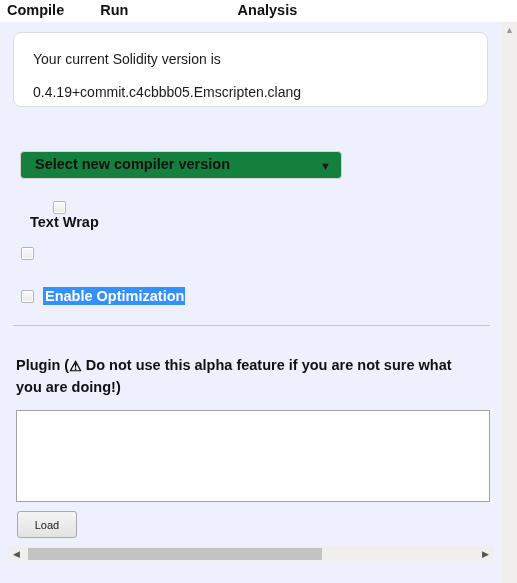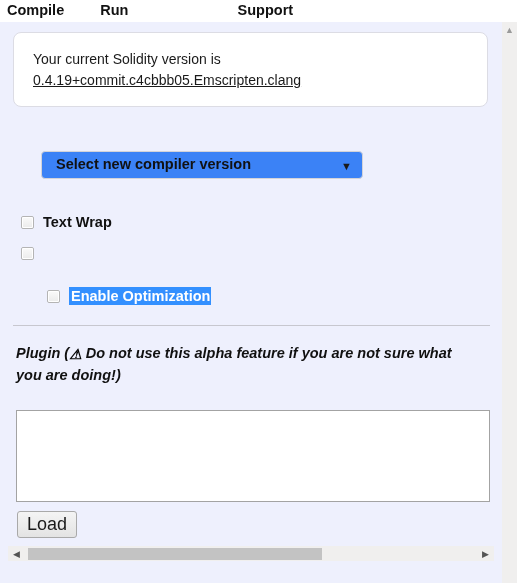--- a/index.html
+++ b/index.html
@@ -80,35 +80,34 @@
     box-sizing: border-box;
   }
   .versionbox .line {
     position: absolute;
     left: 19px;
     font-size: 14px;
     color: #1a1a1a;
     white-space: nowrap;
   }
   .versionbox .line1 { top: 18px; }
-  .versionbox .line2 { top: 39px; text-decoration: underline; }
+  .versionbox .line2 { top: 51px; }
 
   
   .selectwrap {
     position: absolute;
     left: 20px;
     top: 129px;
     width: 322px;
     height: 28px;
-    background: #3b82f6;
+    background: #15803d;
     border: 1px solid #d3d3d8;
     border-radius: 4px;
     box-sizing: border-box;
     cursor: pointer;
-    margin-left: 21px;
   }
   .selectwrap .sel-label {
     position: absolute;
     left: 14px;
     top: 4px;
     font-size: 14.5px;
     font-weight: bold;
     color: #111111;
     white-space: nowrap;
   }
@@ -122,23 +121,23 @@
   }
 
   
   .checkrow {
     position: absolute;
     left: 21px;
     height: 20px;
     display: flex;
     align-items: center;
   }
-  .checkrow.r1 { top: 190px; }
+  .checkrow.r1 { top: 179px; flex-direction: column; }
   .checkrow.r2 { top: 221px; }
-  .checkrow.r3 { top: 264px; margin-left: 26px; }
+  .checkrow.r3 { top: 264px; }
 
   .cbox {
     width: 13px;
     height: 13px;
     border: 1px solid #b4b4b4;
     border-radius: 2px;
     background: linear-gradient(#fafafa, #ebebeb);
     box-sizing: border-box;
     flex: none;
     cursor: pointer;
@@ -172,27 +171,26 @@
     top: 303px;
     width: 477px;
     height: 1px;
     background: #c7c7cf;
   }
 
   
   .plugin-head {
     position: absolute;
     left: 16px;
-    top: 320px;
+    top: 332px;
     width: 465px;
     font-size: 14.5px;
     font-weight: bold;
     color: #111111;
     line-height: 22px;
-    font-style: italic;
   }
   .warn-icon {
     display: inline-block;
     font-size: 14px;
     line-height: 1;
     vertical-align: -1px;
     color: #000000;
   }
 
   
@@ -217,21 +215,21 @@
     position: absolute;
     left: 17px;
     top: 489px;
     width: 60px;
     height: 27px;
     background: linear-gradient(#f4f4f4, #e3e3e3);
     border: 1px solid #a9a9a9;
     border-radius: 3px;
     box-sizing: border-box;
     font-family: "Liberation Sans", sans-serif;
-    font-size: 18px;
+    font-size: 11px;
     color: #1a1a1a;
     cursor: pointer;
     padding: 0;
   }
 
   
   .hscroll {
     position: absolute;
     left: 8px;
     top: 524px;
@@ -313,21 +311,21 @@
 <body>
 
 <div class="app">
 
   <div class="tabbar">
     <div class="tab first">Compile</div>
     <div class="tab-gap-a"></div>
     <div class="tab">Run</div>
     <div class="tab-gap-b"></div>
     <div class="tab active">Settings</div>
-    <div class="tab">Support</div>
+    <div class="tab">Analysis</div>
   </div>
 
   <div class="pane">
 
     <div class="versionbox">
       <div class="line line1">Your current Solidity version is</div>
       <div class="line line2">0.4.19+commit.c4cbbb05.Emscripten.clang</div>
     </div>
 
     <div class="selectwrap">

